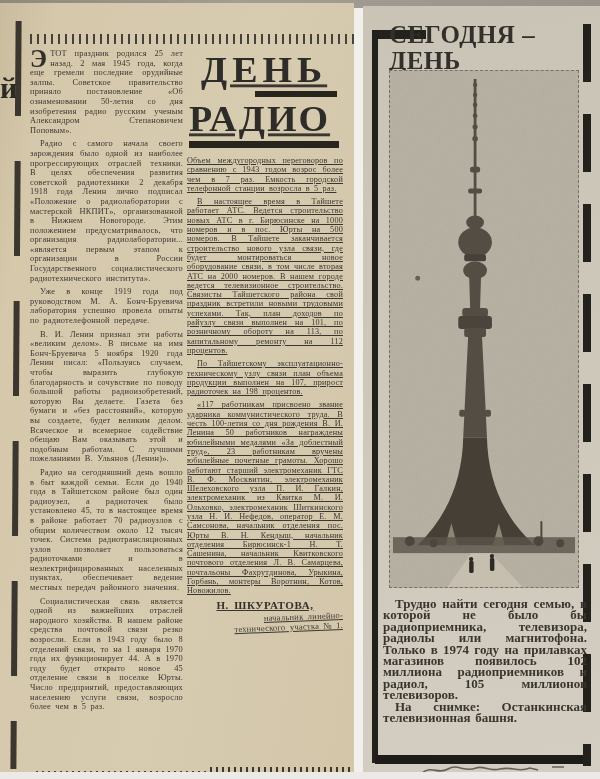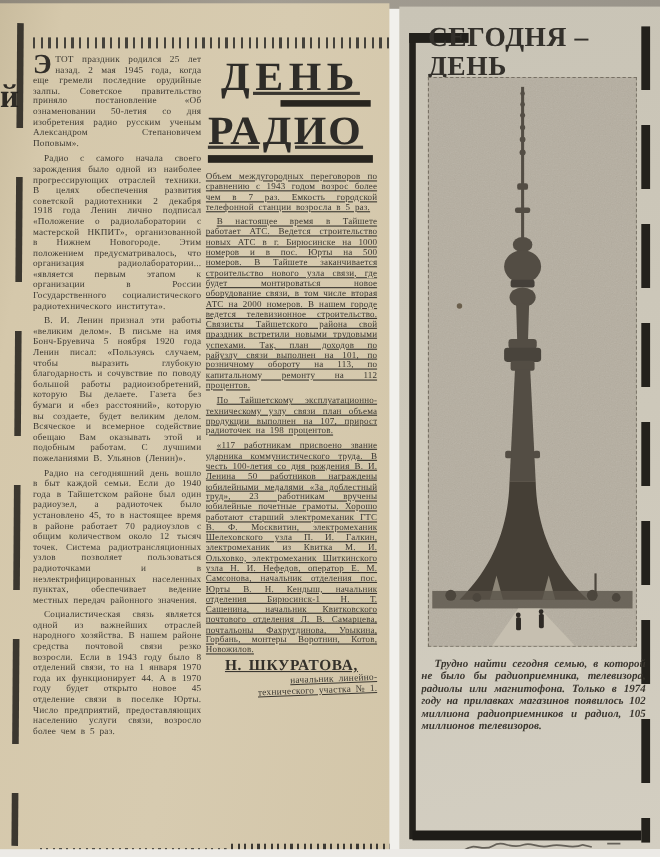--- a/index.html
+++ b/index.html
@@ -38,21 +38,21 @@
 
   .headline-block{margin:2px 0 8px 0;text-align:left;}
   .headline-l1{display:block;font-size:38px;line-height:38px;font-weight:bold;color:#2e2c28;
     letter-spacing:5px;margin-left:14px;transform:scaleY(.96);}
   .headline-l2{display:block;font-size:38px;line-height:40px;font-weight:bold;color:#2e2c28;
     letter-spacing:2px;margin-left:2px;transform:scaleY(.96);}
   .headline-rule1{height:6px;background:#28251f;width:82px;margin:2px 0 2px 68px;}
   .headline-rule2{height:7px;background:#28251f;width:150px;margin:2px 0 6px 2px;}
 
   .signature{margin-top:5px;}
-  .sig-name{display:block;text-align:center;font-weight:bold;font-size:14px;letter-spacing:.6px;color:#33302a;}
+  .sig-name{display:block;text-align:center;font-weight:bold;font-size:11px;letter-spacing:.6px;color:#33302a;}
   .sig-role{display:block;text-align:right;font-size:8.6px;line-height:10.5px;color:#3a3731;
     transform:rotate(-2.2deg);transform-origin:right;}
 
   
   .right-clipping{position:absolute;left:363px;top:6px;width:237px;height:766px;
     background:linear-gradient(170deg,#c9c4b6 0%,#cdc8ba 50%,#d3cec1 100%);
     overflow:hidden;}
   .frame-left{position:absolute;left:9px;top:24px;width:6px;height:733px;background:#23211c;}
   .frame-corner-top{position:absolute;left:9px;top:24px;width:54px;height:9px;background:#23211c;}
   .frame-right-dashed{position:absolute;left:220px;top:18px;width:8px;height:742px;
@@ -60,39 +60,40 @@
   .r-headline{position:absolute;left:26px;top:16px;width:200px;color:#33302b;}
   .r-headline-l1{display:block;font-size:25px;line-height:26px;font-weight:bold;letter-spacing:.5px;}
   .r-headline-l2{display:block;font-size:24px;line-height:26px;font-weight:bold;letter-spacing:12px;}
 
   .photo{position:absolute;left:26px;top:64px;width:190px;height:518px;
     background:#b5ae a0;background:#b5aea0;
     border:1px dashed rgba(70,64,54,.55);box-sizing:border-box;}
   .photo svg{display:block;width:100%;height:100%;}
 
   .caption{position:absolute;left:20px;top:592px;width:204px;height:156px;
-    font-size:10px;line-height:11.4px;font-weight:bold;color:#3a362f;
-    text-align:justify;word-spacing:1.5px;overflow:hidden;font-style:italic;}
+    font-size:13px;line-height:11.4px;font-weight:bold;color:#3a362f;
+    text-align:justify;word-spacing:1.5px;overflow:hidden;}
   .caption p{margin:0;text-indent:12px;}
   .black-bar{position:absolute;left:12px;top:749px;width:208px;height:9px;background:#1e1c18;}
   .handwriting{position:absolute;left:55px;top:757px;width:150px;height:12px;}
 </style>
 </head>
 <body>
 
 <div class="top-strip"></div>
 
 <div class="left-clipping">
   <span class="edge-fragment">й</span>
   <div class="fold-line"></div>
   <div class="tick-rule-top"></div>
 
   <div class="col col-1">
     <p class="no-indent"><span class="drop-cap">Э</span><span>ТОТ праздник родился 25 лет назад. 2 мая 1945 года, когда еще гремели последние орудийные залпы. Советское правительство приняло постановление «Об ознаменовании 50-летия со дня изобретения радио русским ученым Александром Степановичем Поповым».</span></p>
     <p>Радио с самого начала своего зарождения было одной из наиболее прогрессирующих отраслей техники. В целях обеспечения развития советской радиотехники 2 декабря 1918 года Ленин лично подписал «Положение о радиолаборатории с мастерской НКПИТ», организованной в Нижнем Новогороде. Этим положением предусматривалось, что организация радиолаборатории... «является первым этапом к организации в России Государственного социалистического радиотехнического института».</p>
+    <p>Уже в конце 1919 года под руководством М. А. Бонч-Бруевича лаборатория успешно провела опыты по радиотелефонной передаче.</p>
     <p>В. И. Ленин признал эти работы «великим делом». В письме на имя Бонч-Бруевича 5 ноября 1920 года Ленин писал: «Пользуясь случаем, чтобы выразить глубокую благодарность и сочувствие по поводу большой работы радиоизобретений, которую Вы делаете. Газета без бумаги и «без расстояний», которую вы создаете, будет великим делом. Всяческое и всемерное содействие обещаю Вам оказывать этой и подобным работам. С лучшими пожеланиями В. Ульянов (Ленин)».</p>
     <p>Радио на сегодняшний день вошло в быт каждой семьи. Если до 1940 года в Тайшетском районе был один радиоузел, а радиоточек было установлено 45, то в настоящее время в районе работает 70 радиоузлов с общим количеством около 12 тысяч точек. Система радиотрансляционных узлов позволяет пользоваться радиоточками и в неэлектрифицированных населенных пунктах, обеспечивает ведение местных передач районного значения.</p>
     <p>Социалистическая связь является одной из важнейших отраслей народного хозяйства. В нашем районе средства почтовой связи резко возросли. Если в 1943 году было 8 отделений связи, то на 1 января 1970 года их функционирует 44. А в 1970 году будет открыто новое 45 отделение связи в поселке Юрты. Число предприятий, предоставляющих населению услуги связи, возросло более чем в 5 раз.</p>
   </div>
 
   <div class="col col-2">
     <div class="headline-block">
       <span class="headline-l1">ДЕНЬ</span>
       <div class="headline-rule1"></div>
       <span class="headline-l2">РАДИО</span>
@@ -181,20 +182,21 @@
           <rect x="101" y="489" width="4.5" height="13" rx="1.5"></rect>
             <circle cx="103" cy="487" r="2.2"></circle>
         </g>
         <circle cx="28" cy="208" r="2.5" fill="#6b5f4c"></circle>
       </g>
     </svg>
   </div>
 
   <div class="caption">
     <p>Трудно найти сегодня семью, в которой не было бы радиоприемника, телевизора, радиолы или магнитофона. Только в 1974 году на прилавках магазинов появилось 102 миллиона радиоприемников и радиол, 105 миллионов телевизоров.</p>
+    <p>На снимке: Останкинская телевизионная башня.</p>
   </div>
 
   <div class="black-bar"></div>
   <svg class="handwriting" viewBox="0 0 150 12">
     <path d="M4,10 C14,2 20,12 30,6 C40,0 46,10 58,5 C66,2 70,9 82,6 C94,3 100,10 112,5 L120,7 M134,4 L146,4" stroke="#4a463e" stroke-width="1.6" fill="none" opacity="0.8"></path>
   </svg>
 </div>
 
 <div class="bottom-strip"></div>
 

